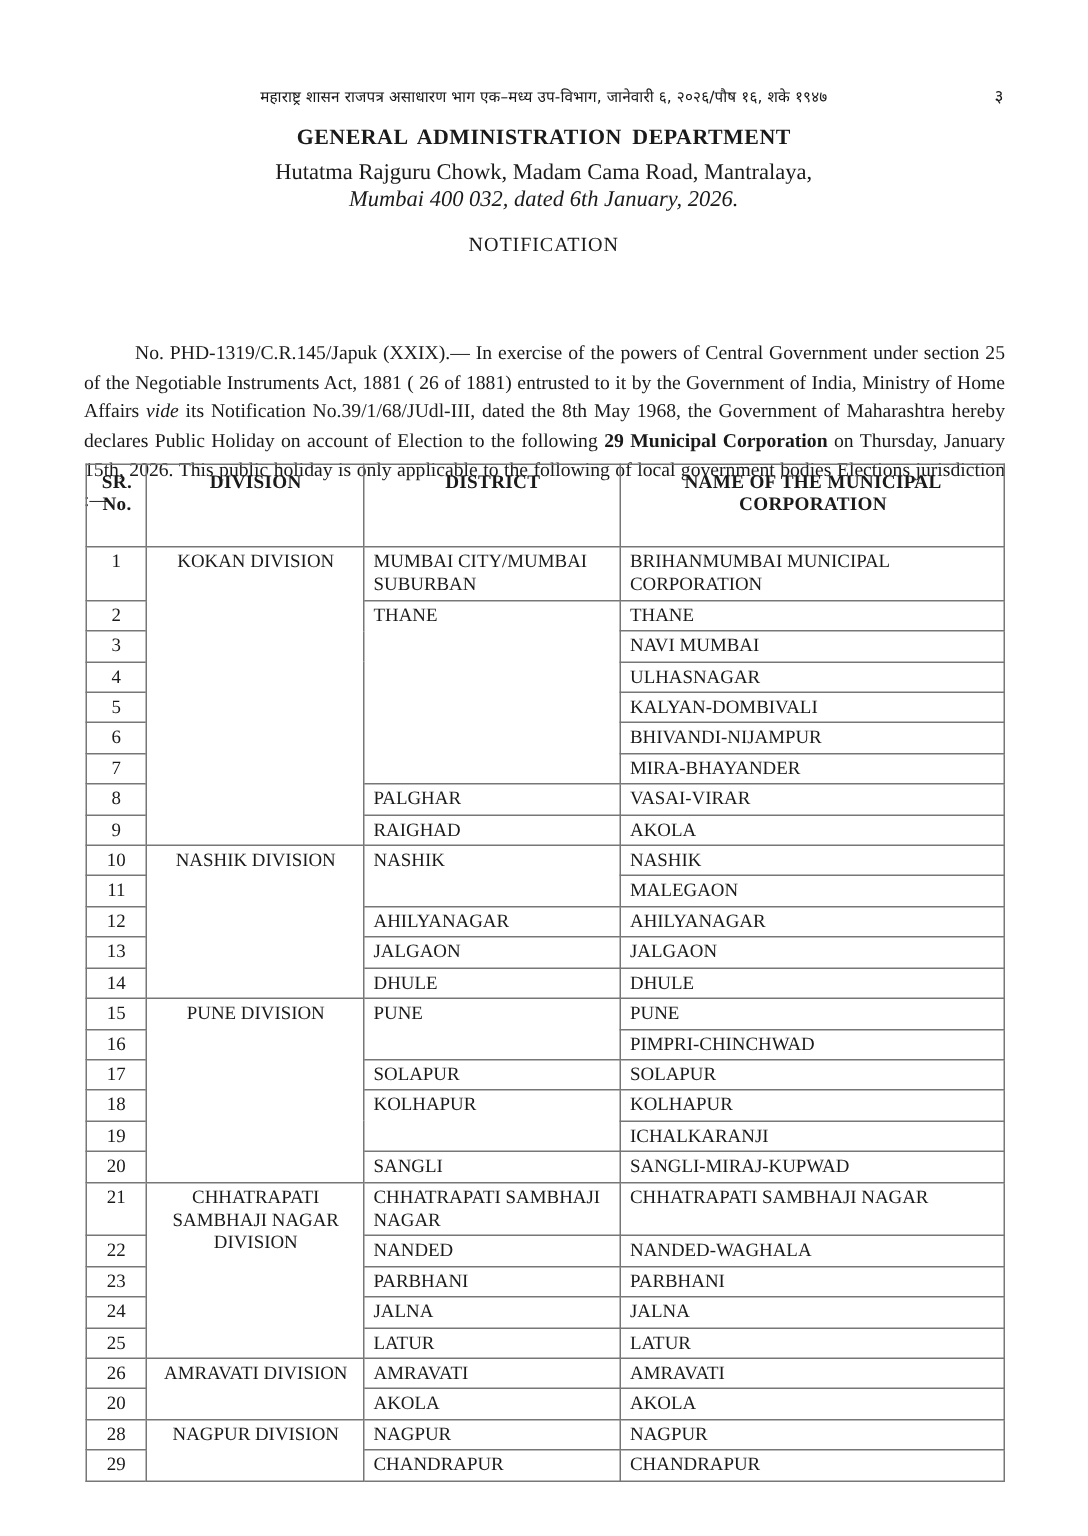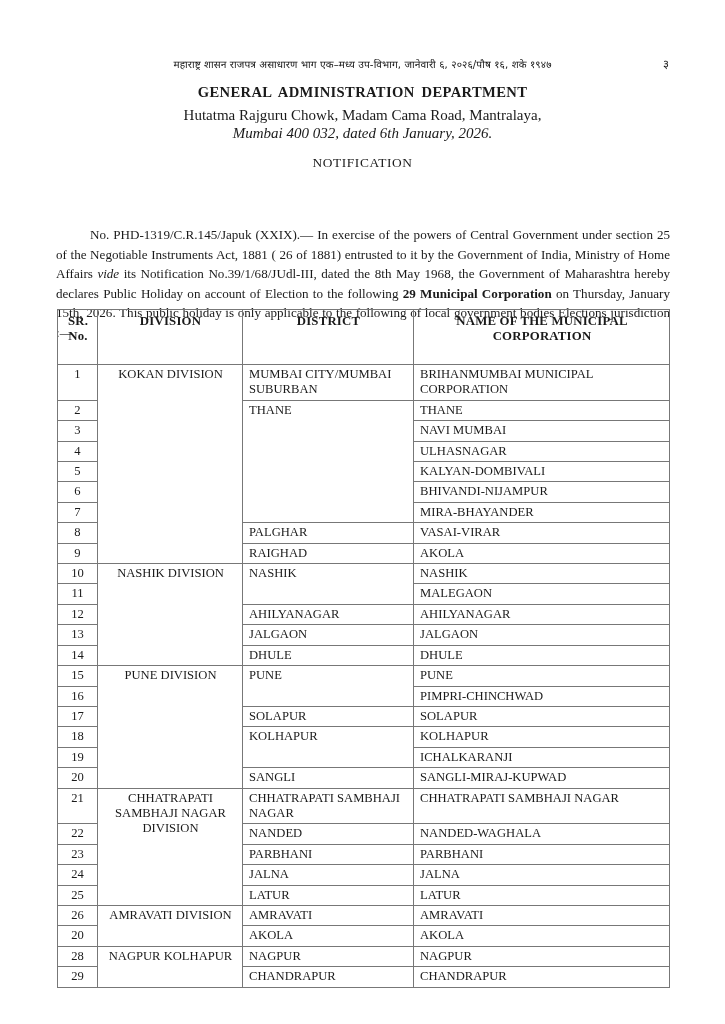--- a/index.html
+++ b/index.html
@@ -298,21 +298,21 @@
           <td rowspan="1">AMRAVATI</td>
           <td>AMRAVATI</td>
         </tr>
         <tr>
           <td class="sr">20</td>
           <td rowspan="1">AKOLA</td>
           <td>AKOLA</td>
         </tr>
         <tr>
           <td class="sr">28</td>
-          <td class="div" rowspan="2">NAGPUR KOLHAPUR</td>
+          <td class="div" rowspan="2">NAGPUR DIVISION</td>
           <td rowspan="1">NAGPUR</td>
           <td>NAGPUR</td>
         </tr>
         <tr>
           <td class="sr">29</td>
           <td rowspan="1">CHANDRAPUR</td>
           <td>CHANDRAPUR</td>
         </tr>
       </tbody>
   </table>

